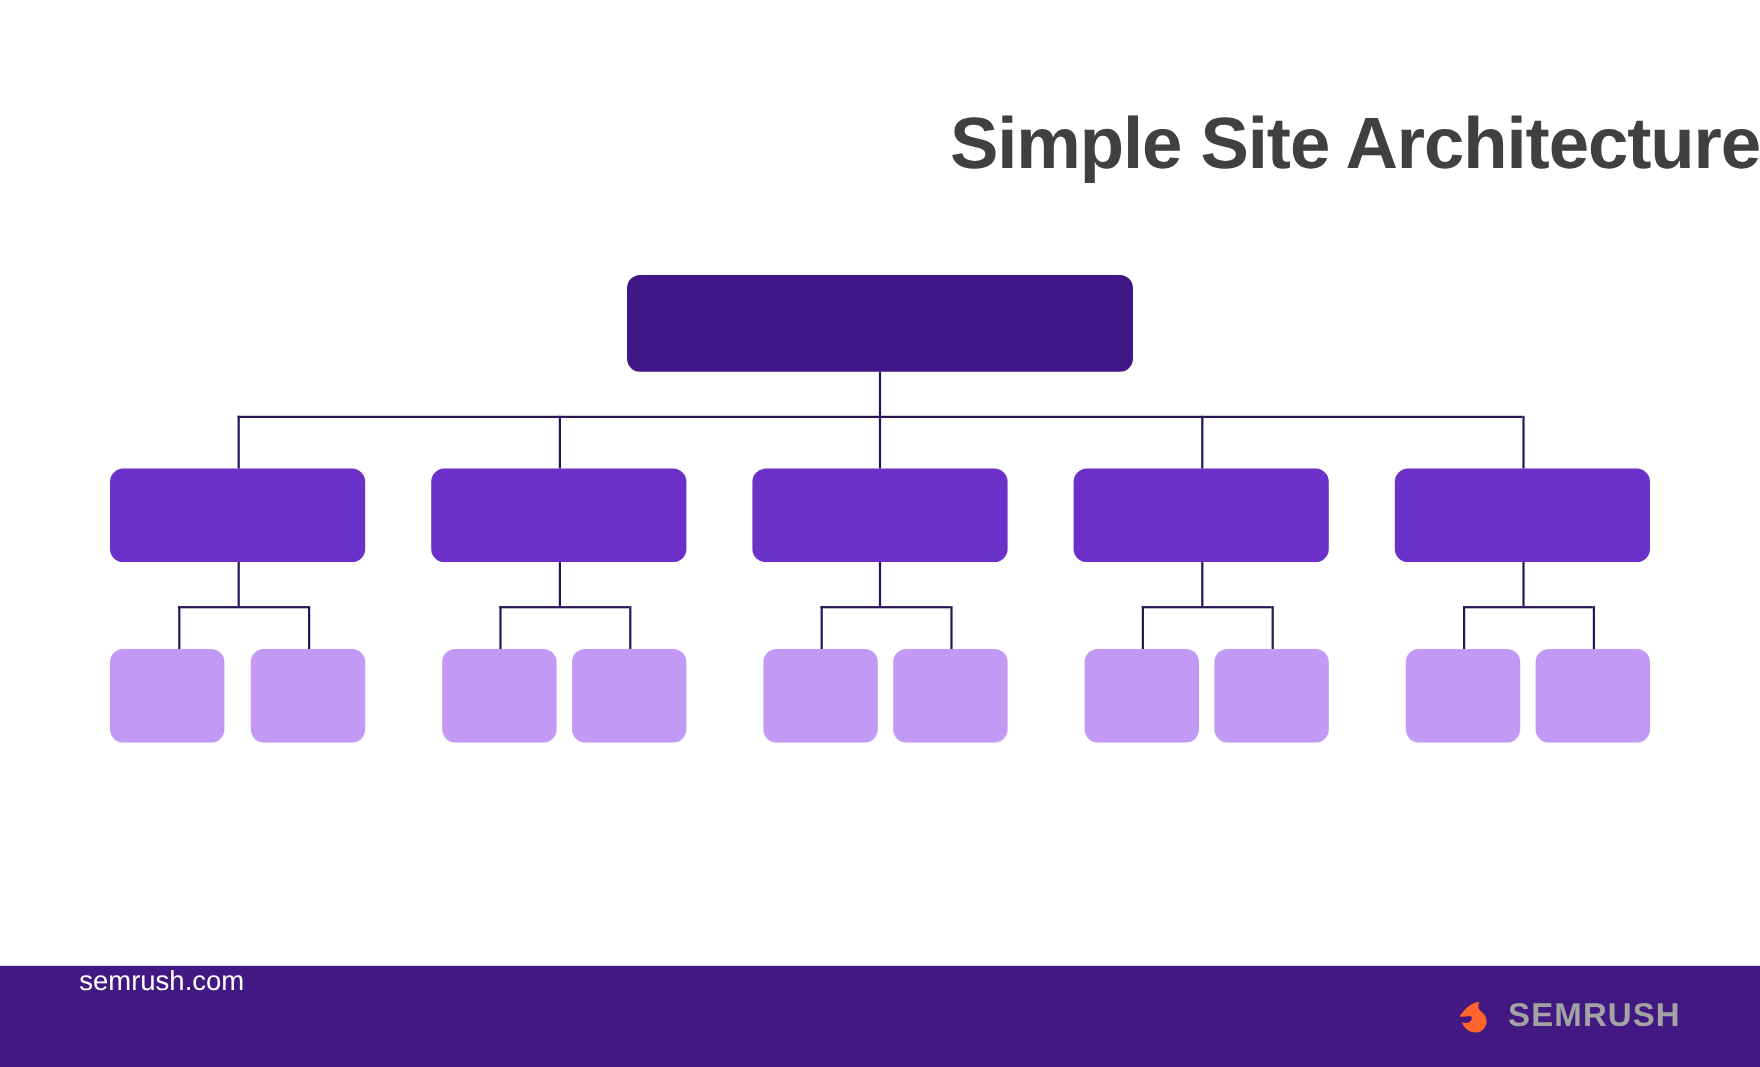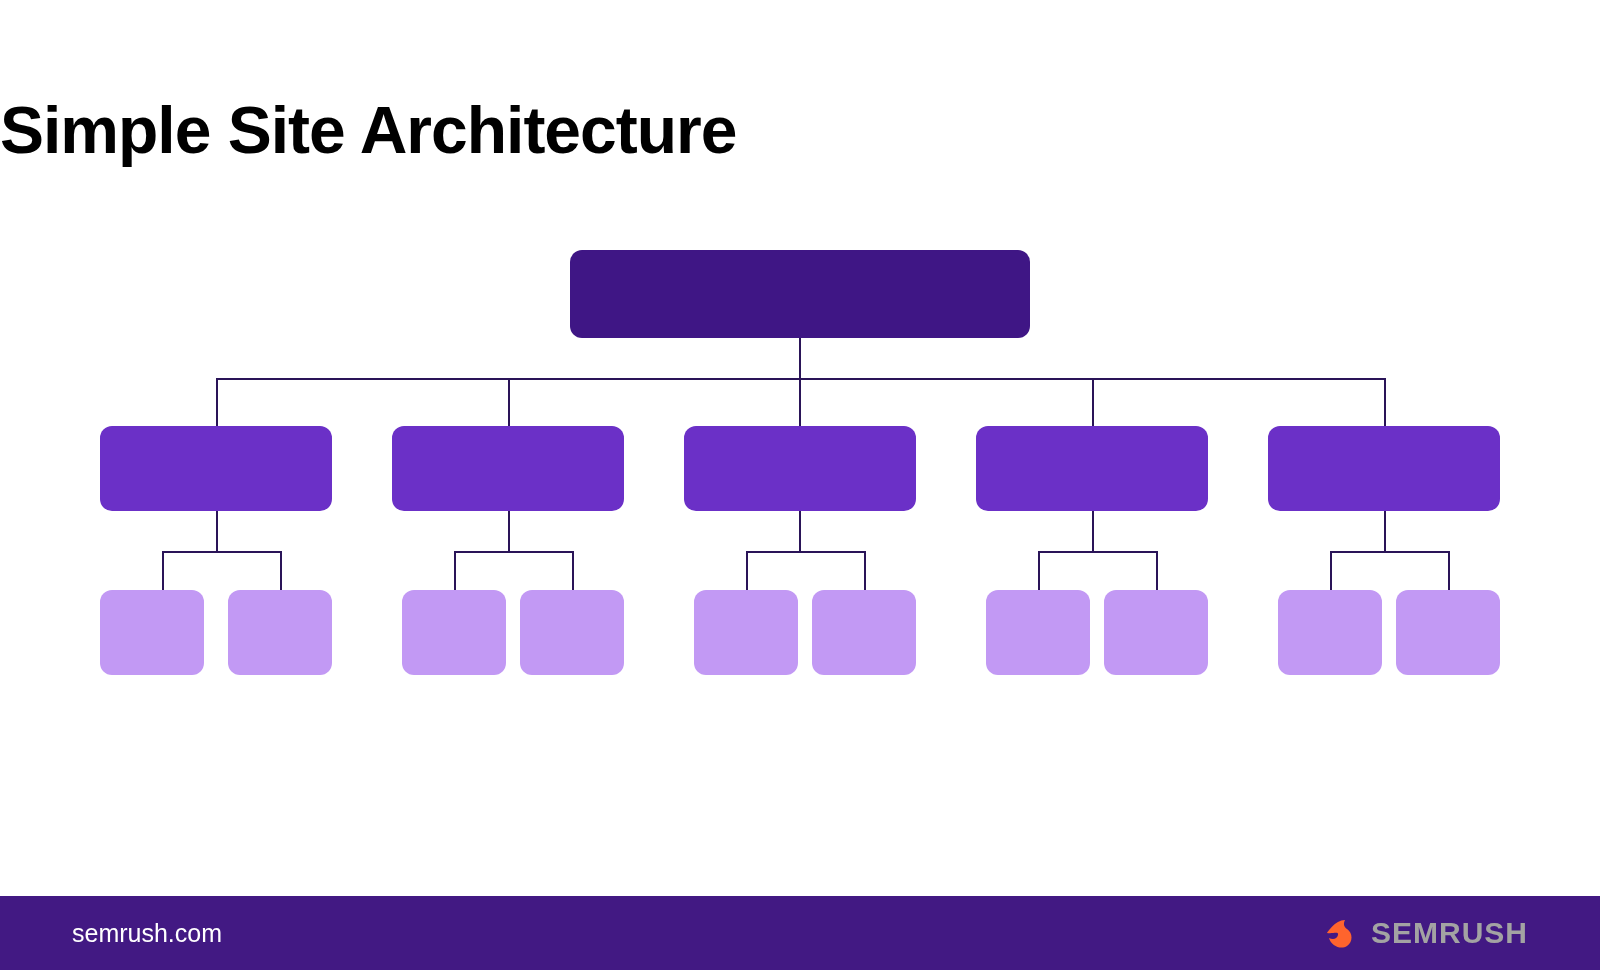--- a/index.html
+++ b/index.html
@@ -9,24 +9,24 @@
     }
     body {
       font-family: -apple-system, BlinkMacSystemFont, 'Segoe UI', Arial, sans-serif;
       background: #ffffff;
       width: 1600px;
       height: 970px;
       position: relative;
       overflow: hidden;
     }
     .title {
-      text-align: left;
+      text-align: right;
       font-size: 66px;
       font-weight: 700;
-      color: #000000;
+      color: #404040;
       padding-top: 92px;
       letter-spacing: -1px;
     }
     .diagram {
       position: absolute;
       top: 250px;
       left: 50%;
       transform: translateX(-50%);
       width: 1400px;
       height: 500px;
@@ -110,24 +110,23 @@
     .l5-cv { left: 1284px; top: 261px; width: 2px; height: 40px; }
     .l5-h  { left: 1230px; top: 301px; width: 118px; height: 2px; }
     .l5-d1 { left: 1230px; top: 301px; width: 2px; height: 39px; }
     .l5-d2 { left: 1348px; top: 301px; width: 2px; height: 39px; }
 
     .footer {
       position: absolute;
       bottom: 0;
       left: 0;
       width: 100%;
-      height: 74px;
+      height: 92px;
       background: #421983;
       display: flex;
-      align-items: center;
       justify-content: space-between;
       padding: 0 72px;
     }
     .footer-url {
       color: #ffffff;
       font-size: 25px;
       font-weight: 400;
     }
     .logo {
       display: flex;

